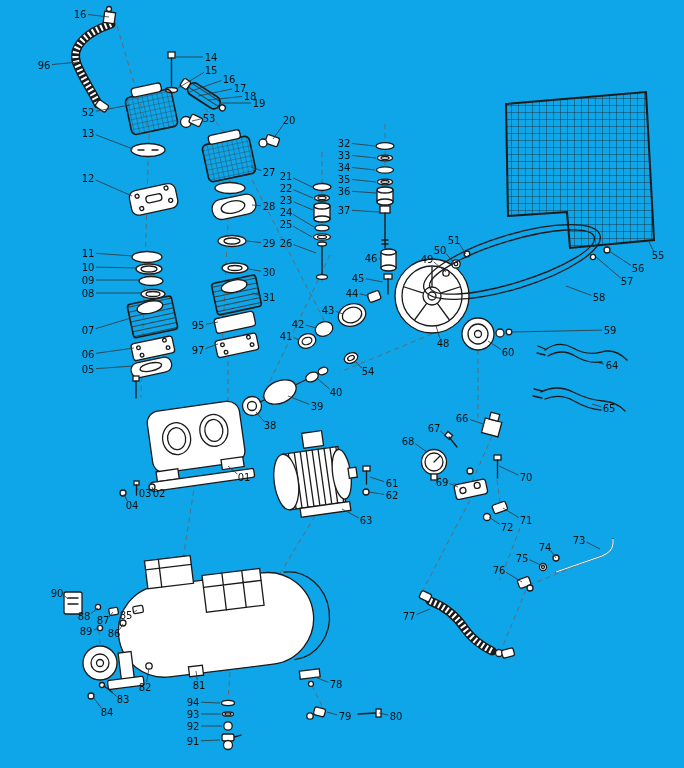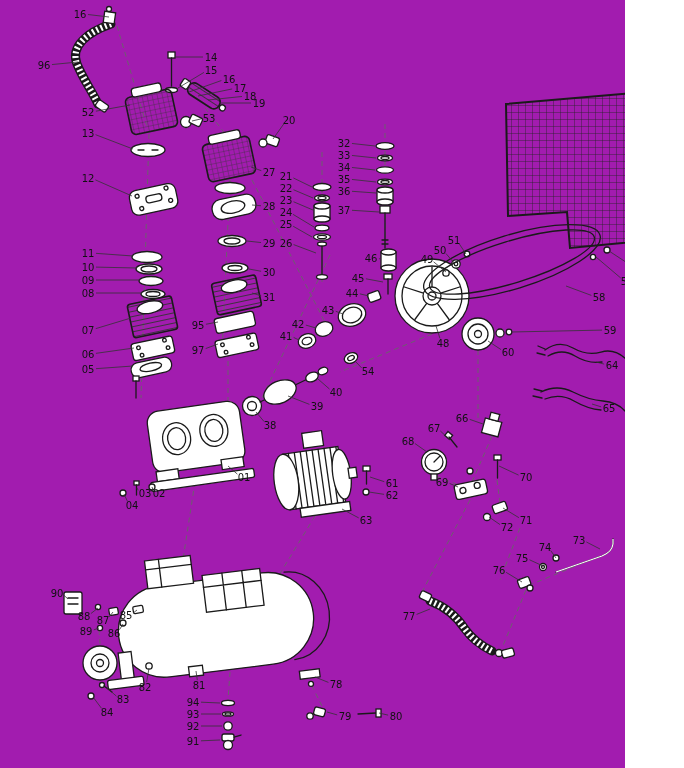--- a/index.html
+++ b/index.html
@@ -1,16 +1,16 @@
 <!DOCTYPE html>
 <html><head>
 <meta charset="utf-8">
 <style>
   html,body { margin:0; padding:0; background:#ffffff; }
-  .page { width:625px; height:768px; position:relative; background:#a21caf; overflow:hidden;
+  .page { width:684px; height:768px; position:relative; background:#0ea5e9; overflow:hidden;
           font-family:"DejaVu Sans", sans-serif; }
   svg { display:block; }
   .st  { stroke:#1a1a1a; fill:none; stroke-width:1.3; stroke-linecap:round; stroke-linejoin:round; }
   .fw  { fill:#ffffff; stroke:#1a1a1a; stroke-width:1.3; }
   .fc  { fill:url(#cells); stroke:#1a1a1a; stroke-width:1.6; }
   .ff  { fill:url(#fins);  stroke:#1a1a1a; stroke-width:1.6; }
   .fg  { fill:url(#grid7); stroke:#1a1a1a; stroke-width:2; }
   .dash{ stroke:#666; stroke-width:0.9; fill:none; stroke-dasharray:5 4; }
   .coil { stroke:#1a1a1a; stroke-width:9; fill:none; stroke-linecap:round; }
   .coil2{ stroke:#ffffff; stroke-width:6.2; fill:none; stroke-dasharray:2 2.6; stroke-linecap:butt; }

